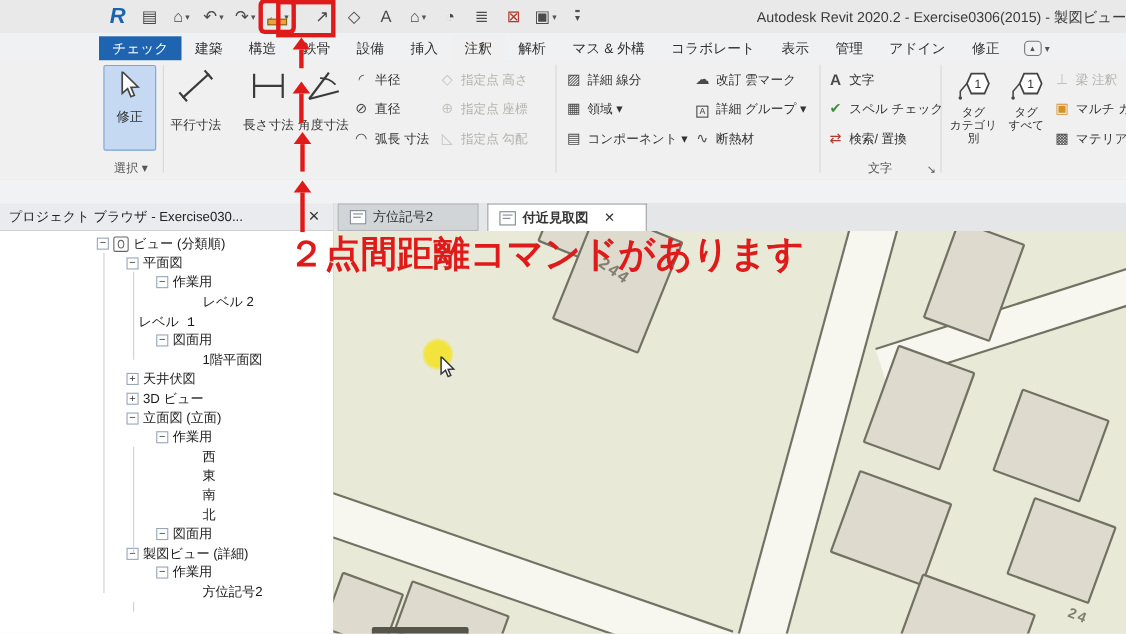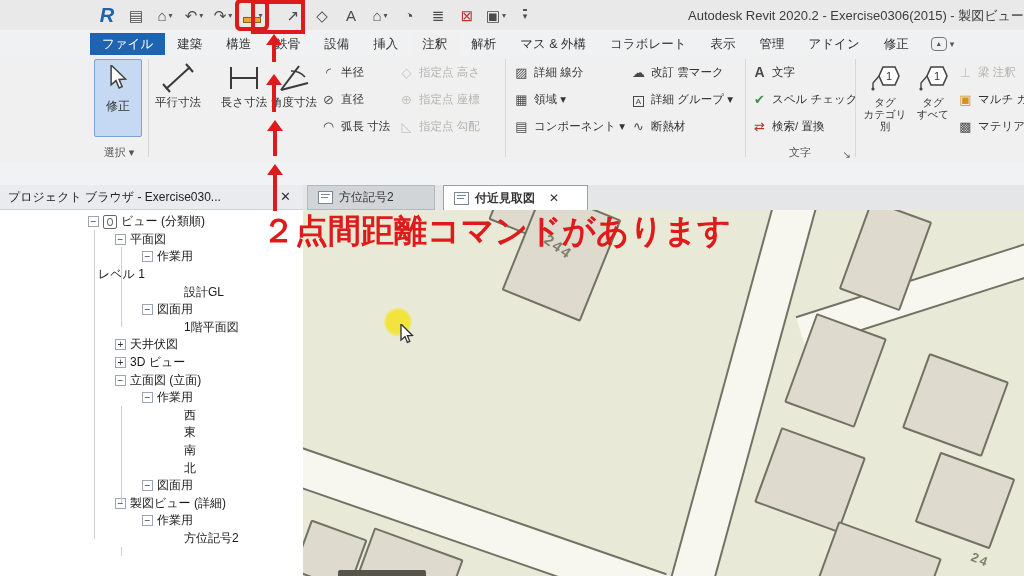--- a/index.html
+++ b/index.html
@@ -28,21 +28,21 @@
   #ribbon-min{display:flex;align-items:center;gap:3px;margin-left:10px;color:#555;font-size:9px;}
   #ribbon-min .pill{border:1px solid #777;border-radius:4px;padding:0 5px;font-size:8px;line-height:12px;}
   
   #ribbon{position:absolute;left:0;top:55px;width:1024px;height:108px;background:#f0f0f1;border-bottom:1px solid #d7d7d7;}
   .vsep{position:absolute;top:4px;bottom:6px;width:1px;background:#d8d8d8;}
   .panel{position:absolute;top:0;height:108px;}
   .plabel{position:absolute;bottom:3px;left:0;right:0;text-align:center;font-size:11px;color:#555;}
   .bigbtn{position:absolute;top:3px;display:flex;flex-direction:column;align-items:center;justify-content:flex-start;
           width:56px;height:84px;font-size:11.5px;color:#333;text-align:center;}
   .bigbtn svg{margin-top:5px;margin-bottom:3px;}
-  .bigbtn .blabel{line-height:13px;}
+  .bigbtn .blabel{line-height:13px;margin-top:12px;}
   #modify-btn{left:4px;top:4px;width:46px;height:76px;background:#c5daf2;border:1px solid #7ba3d6;border-radius:2px;}
   #modify-btn .blabel{font-size:12px;margin-top:6px;}
   .srow{position:absolute;height:22px;display:flex;align-items:center;font-size:11.5px;color:#333;white-space:nowrap;}
   .srow .sicon{width:17px;text-align:center;margin-right:4px;font-size:13px;color:#4a4a4a;}
   .srow.dis{color:#b3b3ad;}
   .srow.dis .sicon{color:#c3c3bc;}
   .boxa{border:1px solid #4a4a4a;font-size:8px;padding:0 2px;line-height:10px;color:#4a4a4a;}
   .green{color:#3f8f3f!important;} .orange{color:#d98e26!important;} .redl{color:#b03a2e!important;}
   .launcher{position:absolute;right:4px;bottom:3px;font-size:10px;color:#555;}
   .hexlabel{font-size:10.5px;line-height:12px;color:#333;text-align:center;}
@@ -140,21 +140,21 @@
         <span class="caret">▾</span>
       </div>
       <div class="qat-btn topbar">
         <span class="glyph">▾</span>
       </div>
     </div>
   <div id="title-text">Autodesk Revit 2020.2 - Exercise0306(2015) - 製図ビュー: 付近見取図</div>
 </div>
 
 <div id="rtabs">
-    <div class="rtab file">ファイル</div>
+    <div class="rtab file">チェック</div>
     <div class="rtab">建築</div>
     <div class="rtab">構造</div>
     <div class="rtab">鉄骨</div>
     <div class="rtab">設備</div>
     <div class="rtab">挿入</div>
     <div class="rtab active">注釈</div>
     <div class="rtab">解析</div>
     <div class="rtab">マス &amp; 外構</div>
     <div class="rtab">コラボレート</div>
     <div class="rtab">表示</div>
@@ -336,27 +336,27 @@
         <span>ビュー (分類順)</span>
       </div>
       <div class="trow" style="padding-left: 115px;">
         <span class="exp">−</span>
         <span>平面図</span>
       </div>
       <div class="trow" style="padding-left: 142px;">
         <span class="exp">−</span>
         <span>作業用</span>
       </div>
-      <div class="trow" style="padding-left: 83px;">
+      <div class="trow" style="padding-left: 169px;">
+        <span class="expsp"></span>
+        <span>レベル 2</span>
+      </div>
+      <div class="trow" style="padding-left: 111px; font-family: Liberation Mono, monospace;">
         <span class="expsp"></span>
         <span>レベル 1</span>
-      </div>
-      <div class="trow" style="padding-left: 169px;">
-        <span class="expsp"></span>
-        <span>設計GL</span>
       </div>
       <div class="trow" style="padding-left: 142px;">
         <span class="exp">−</span>
         <span>図面用</span>
       </div>
       <div class="trow" style="padding-left: 169px;">
         <span class="expsp"></span>
         <span>1階平面図</span>
       </div>
       <div class="trow" style="padding-left: 115px;">

